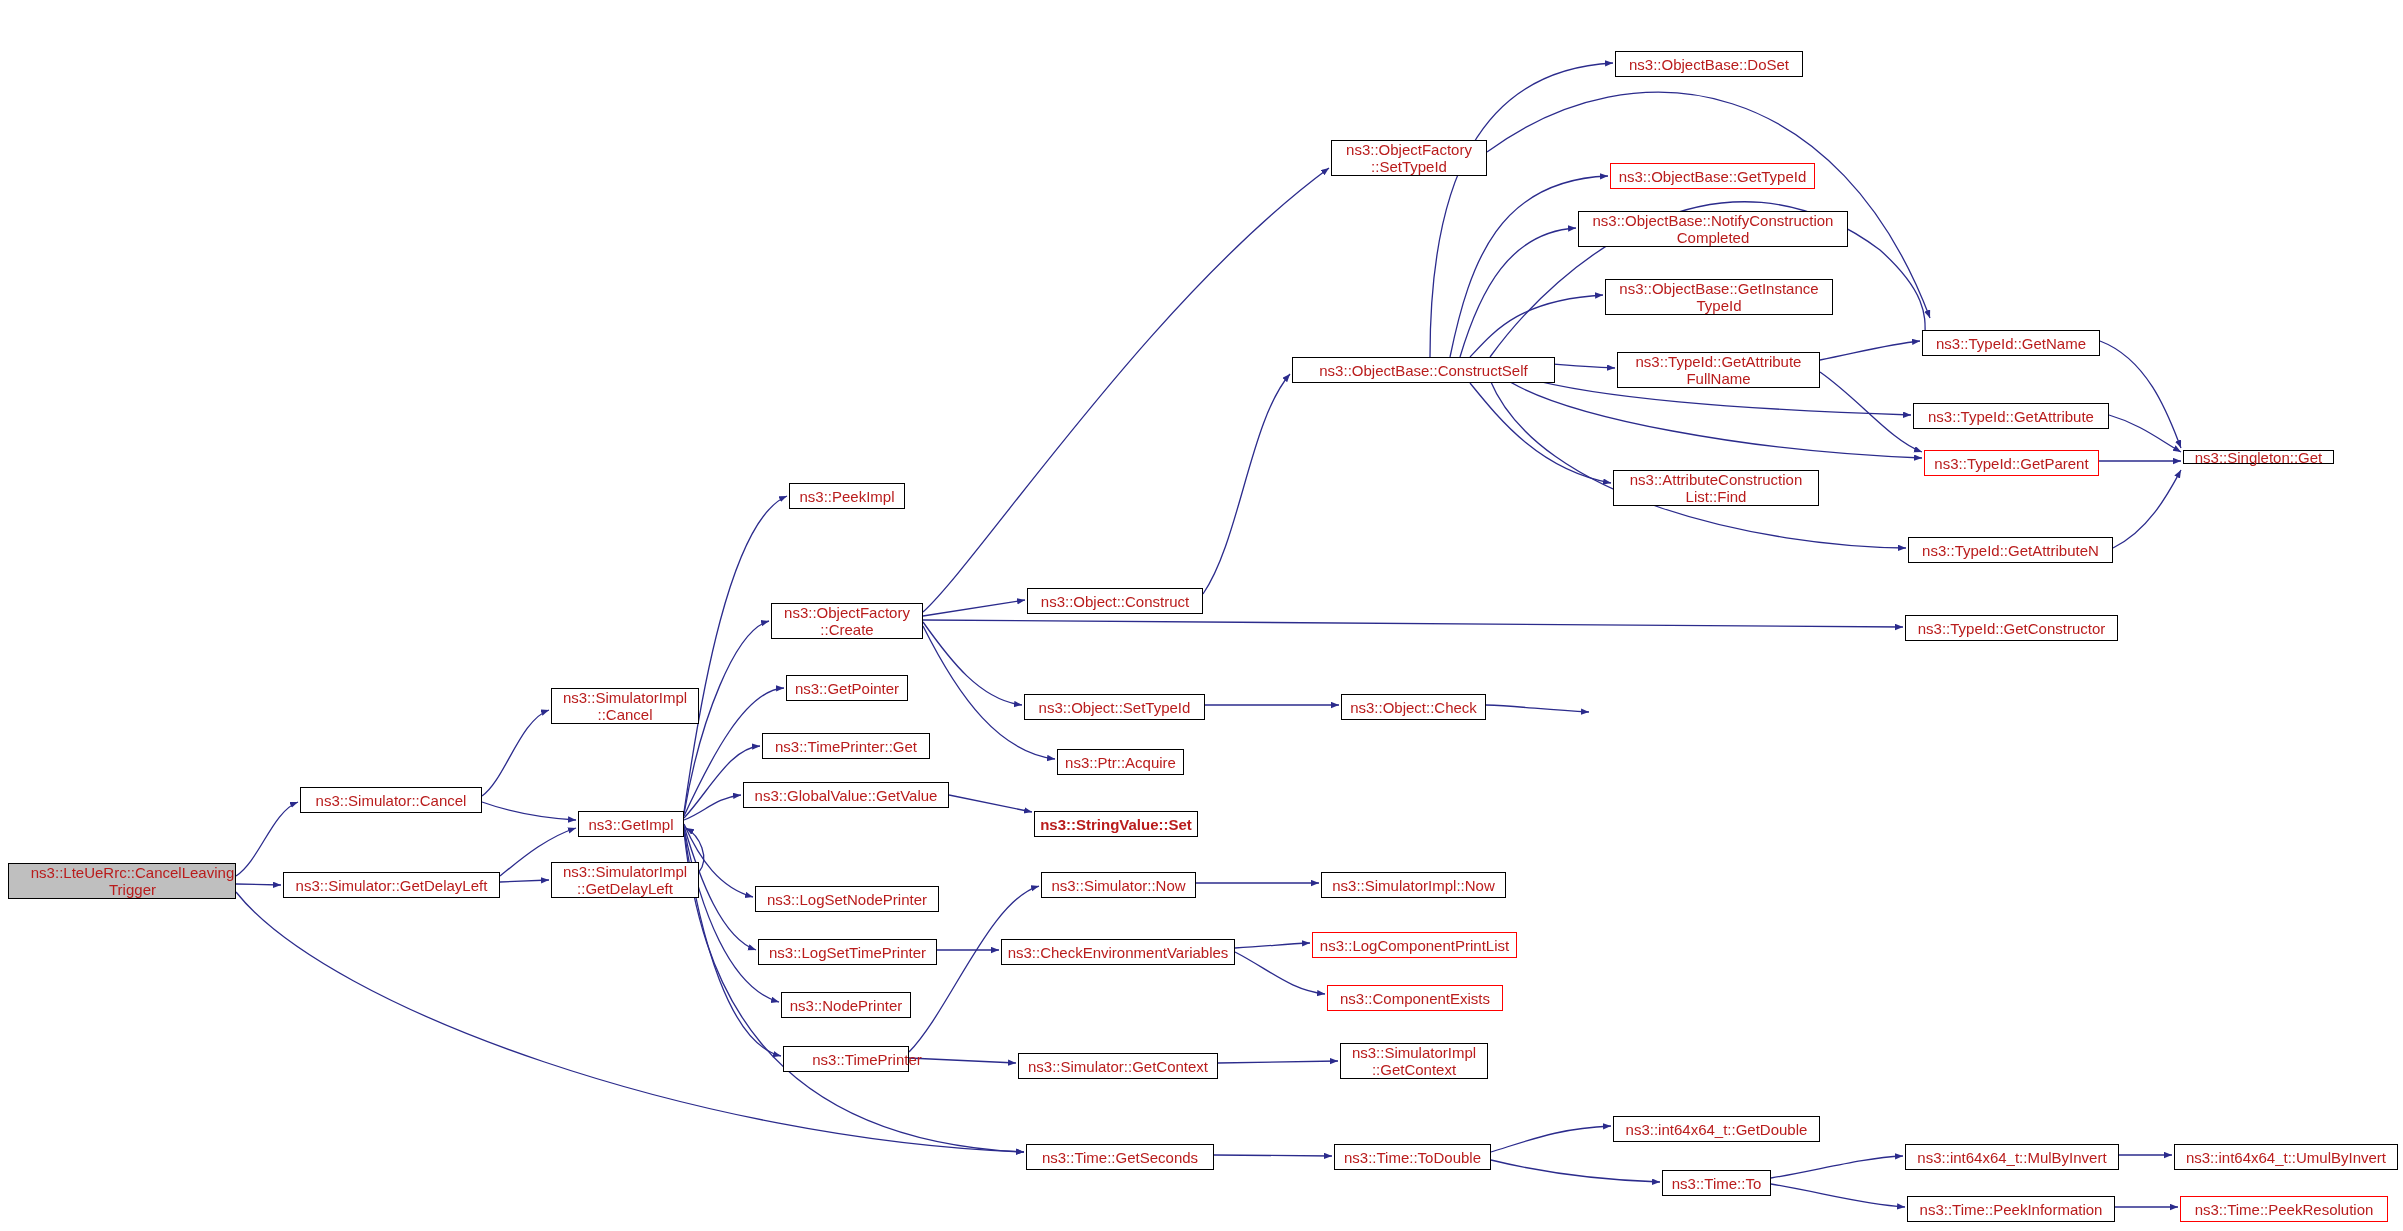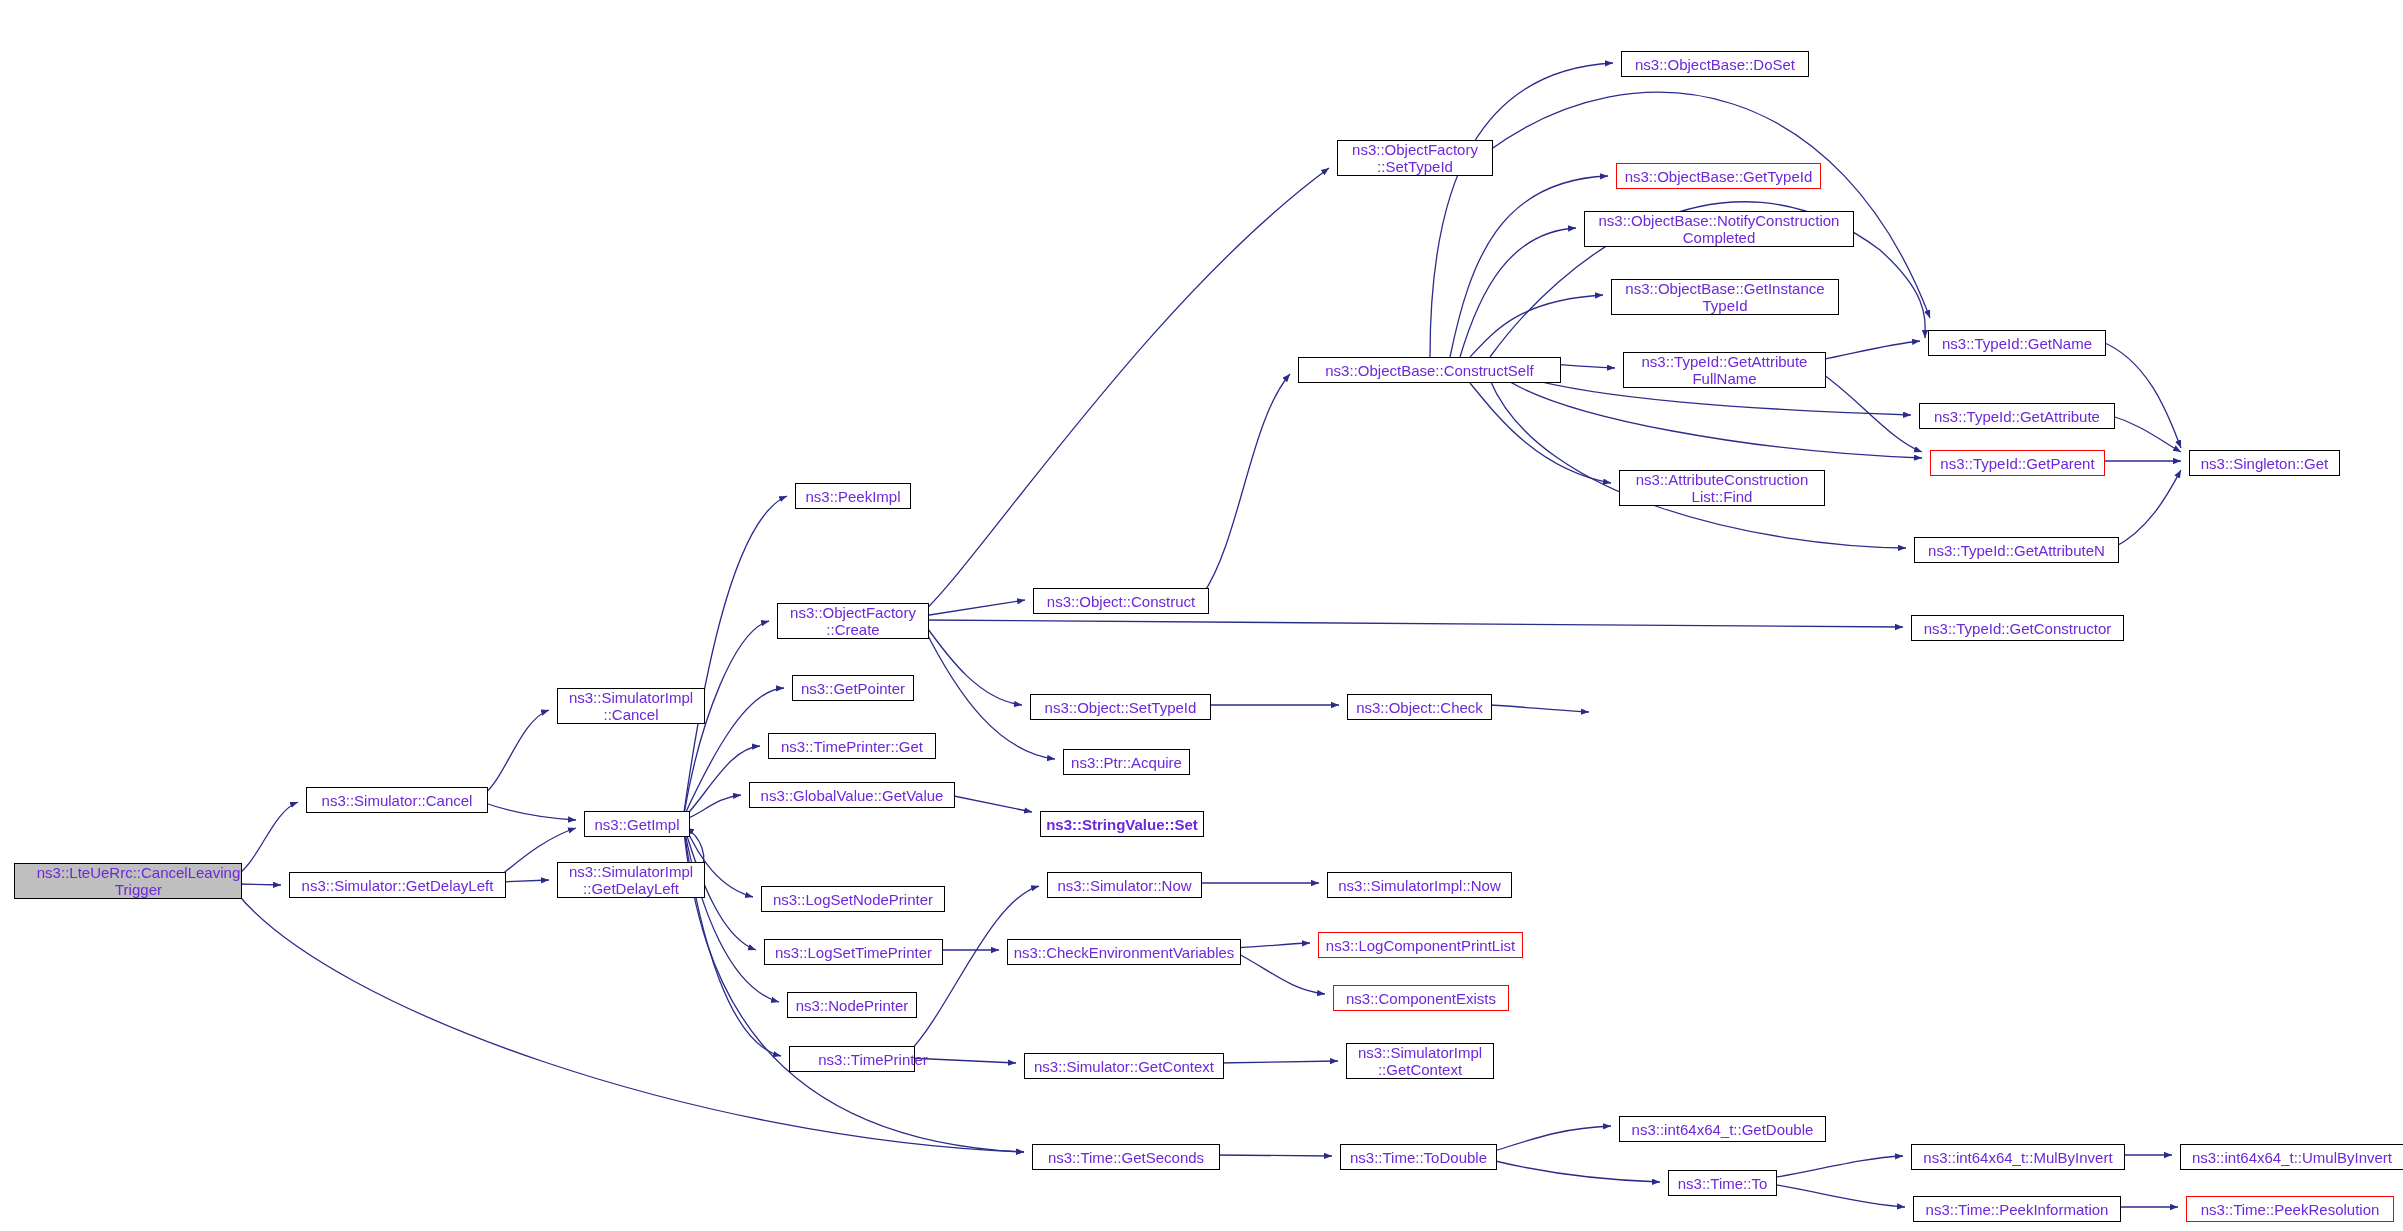--- a/index.html
+++ b/index.html
@@ -21,30 +21,29 @@
     top: 0;
     width: 2403px;
     height: 1231px;
     pointer-events: none;
   }
   .node {
     position: absolute;
     box-sizing: border-box;
     border: 1px solid #000000;
     background: #ffffff;
-    color: #6d28d9;
+    color: #b91c1c;
     font-size: 15px;
     line-height: 17px;
     display: flex;
     align-items: center;
     justify-content: center;
     text-align: center;
     white-space: pre-line;
     padding: 1px 3px;
-    margin-left: 6px;
   }
   .node.red {
     border-color: #ff0000;
   }
   .node.root {
     background: #bfbfbf;
     border-color: #000000;
     padding-left: 24px;
   }
 </style>
@@ -187,20 +186,20 @@
 TypeId</div>
   <div class="node" style="left:1617px;top:352px;width:203px;height:36px;">ns3::TypeId::GetAttribute
 FullName</div>
   <div class="node" style="left:1613px;top:470px;width:206px;height:36px;">ns3::AttributeConstruction
 List::Find</div>
   <div class="node" style="left:1922px;top:330px;width:178px;height:26px;">ns3::TypeId::GetName</div>
   <div class="node" style="left:1913px;top:403px;width:196px;height:26px;">ns3::TypeId::GetAttribute</div>
   <div class="node red" style="left:1924px;top:450px;width:175px;height:26px;">ns3::TypeId::GetParent</div>
   <div class="node" style="left:1908px;top:537px;width:205px;height:26px;">ns3::TypeId::GetAttributeN</div>
   <div class="node" style="left:1905px;top:615px;width:213px;height:26px;">ns3::TypeId::GetConstructor</div>
-  <div class="node" style="left:2183px;top:450px;width:151px;height:26px;">ns3::Singleton::Get</div>
+  <div class="node" style="left:2183px;top:450px;width:151px;height:14px;">ns3::Singleton::Get</div>
   <div class="node" style="left:1613px;top:1116px;width:207px;height:26px;">ns3::int64x64_t::GetDouble</div>
   <div class="node" style="left:1662px;top:1170px;width:109px;height:26px;">ns3::Time::To</div>
   <div class="node" style="left:1905px;top:1144px;width:214px;height:26px;">ns3::int64x64_t::MulByInvert</div>
   <div class="node" style="left:1907px;top:1196px;width:208px;height:26px;">ns3::Time::PeekInformation</div>
   <div class="node" style="left:2174px;top:1144px;width:224px;height:26px;">ns3::int64x64_t::UmulByInvert</div>
   <div class="node red" style="left:2180px;top:1196px;width:208px;height:26px;">ns3::Time::PeekResolution</div>
 </div>
 
 </body></html>

